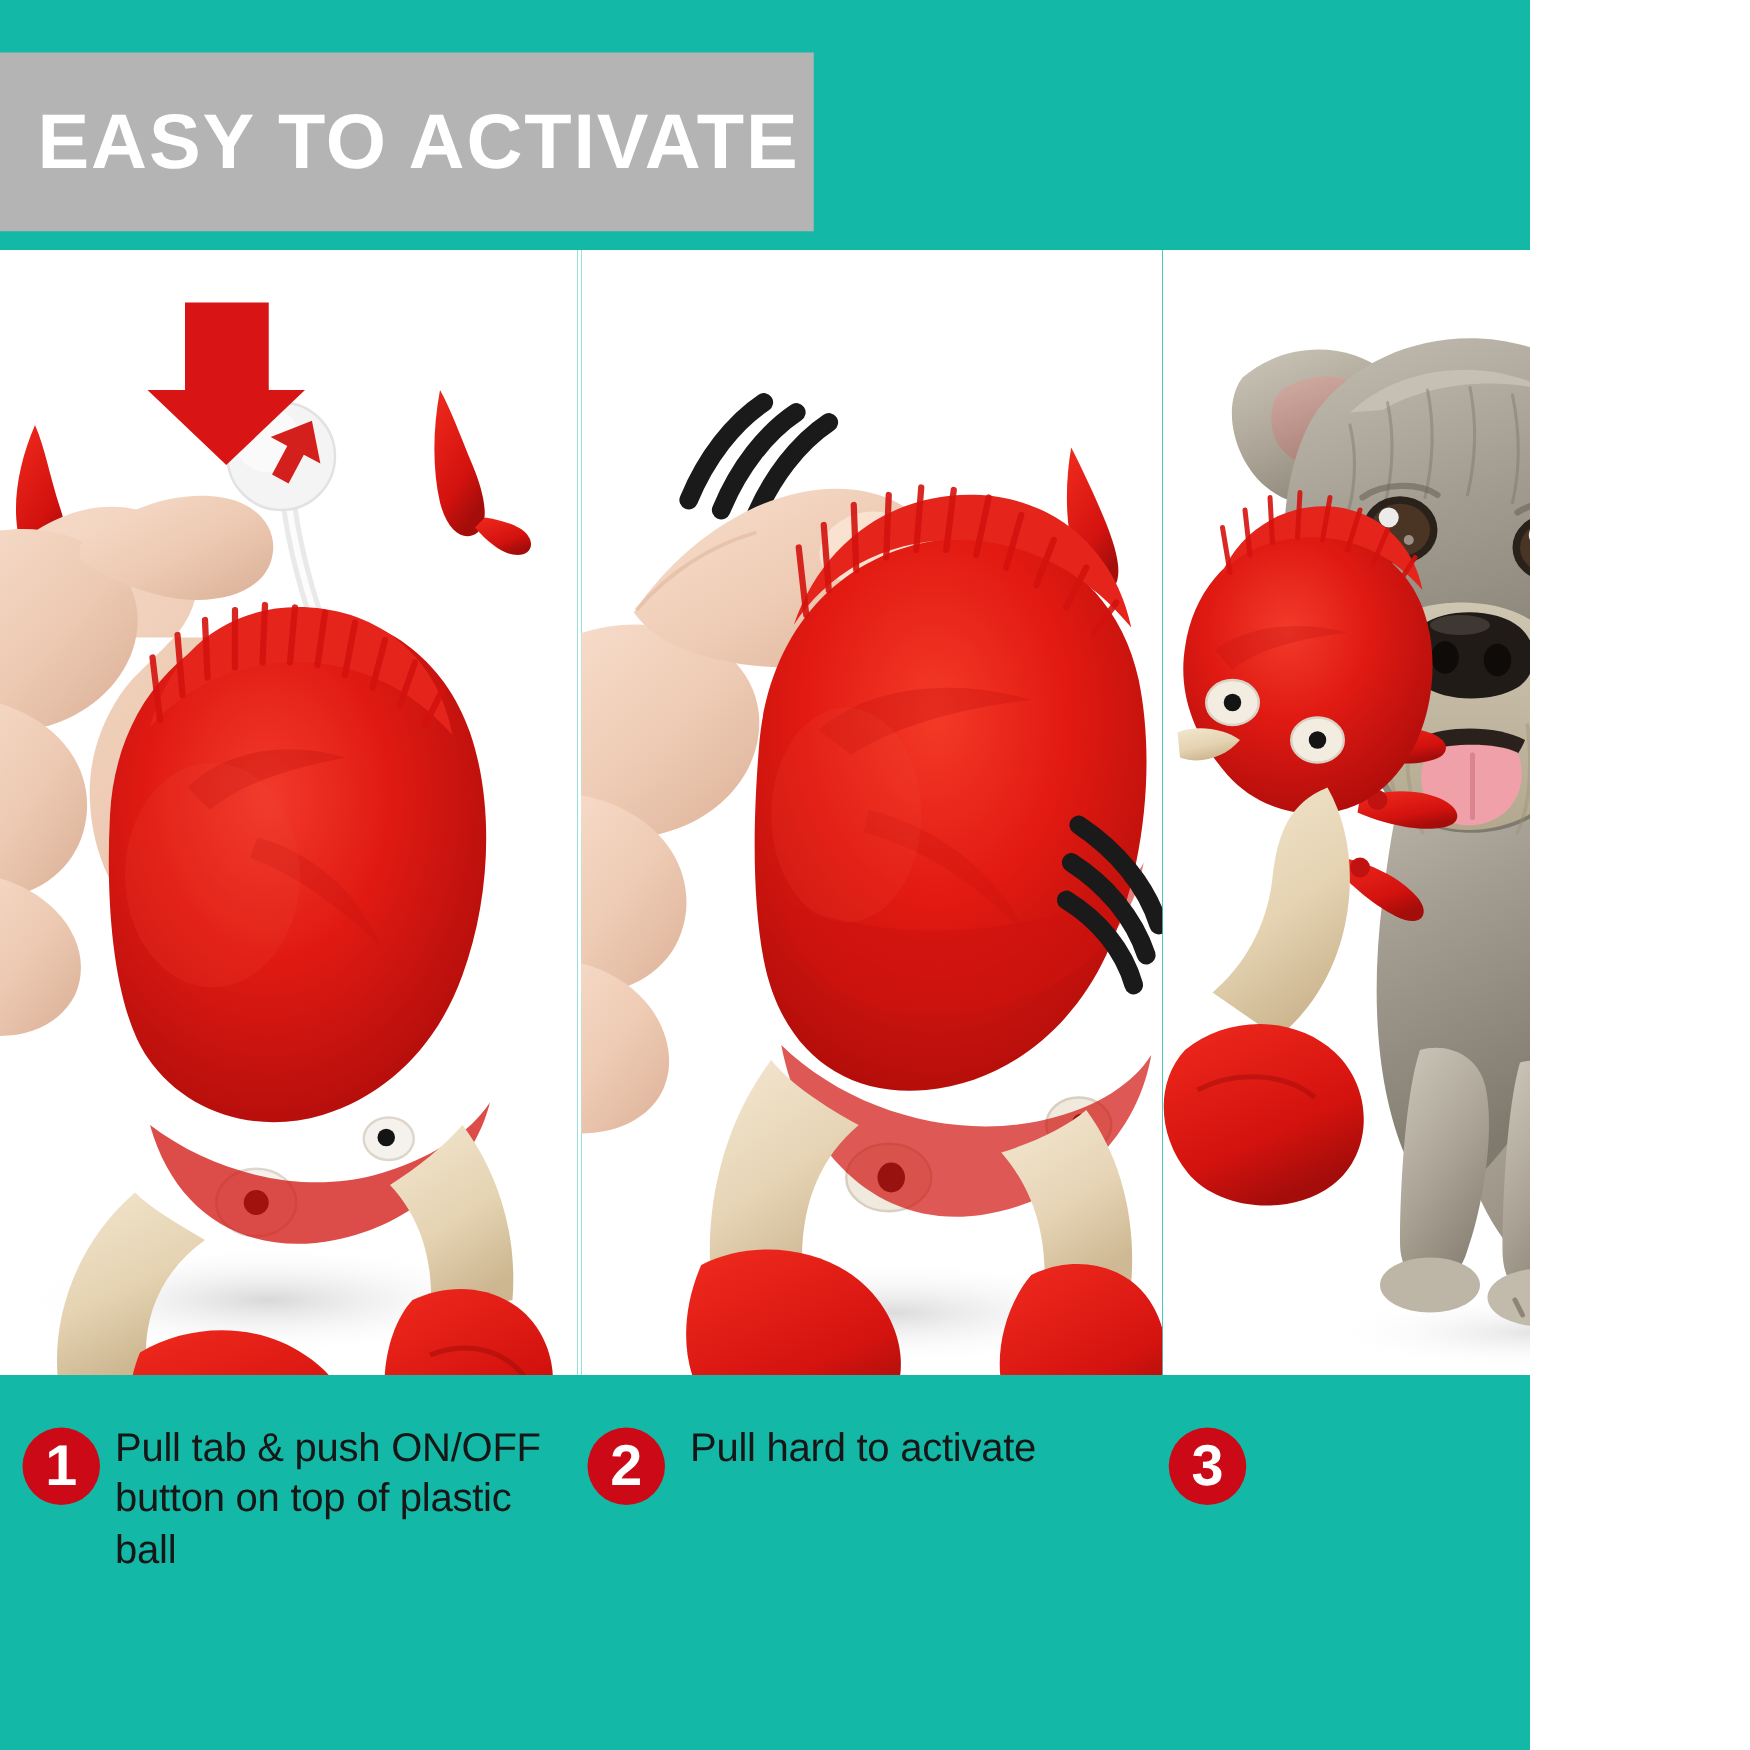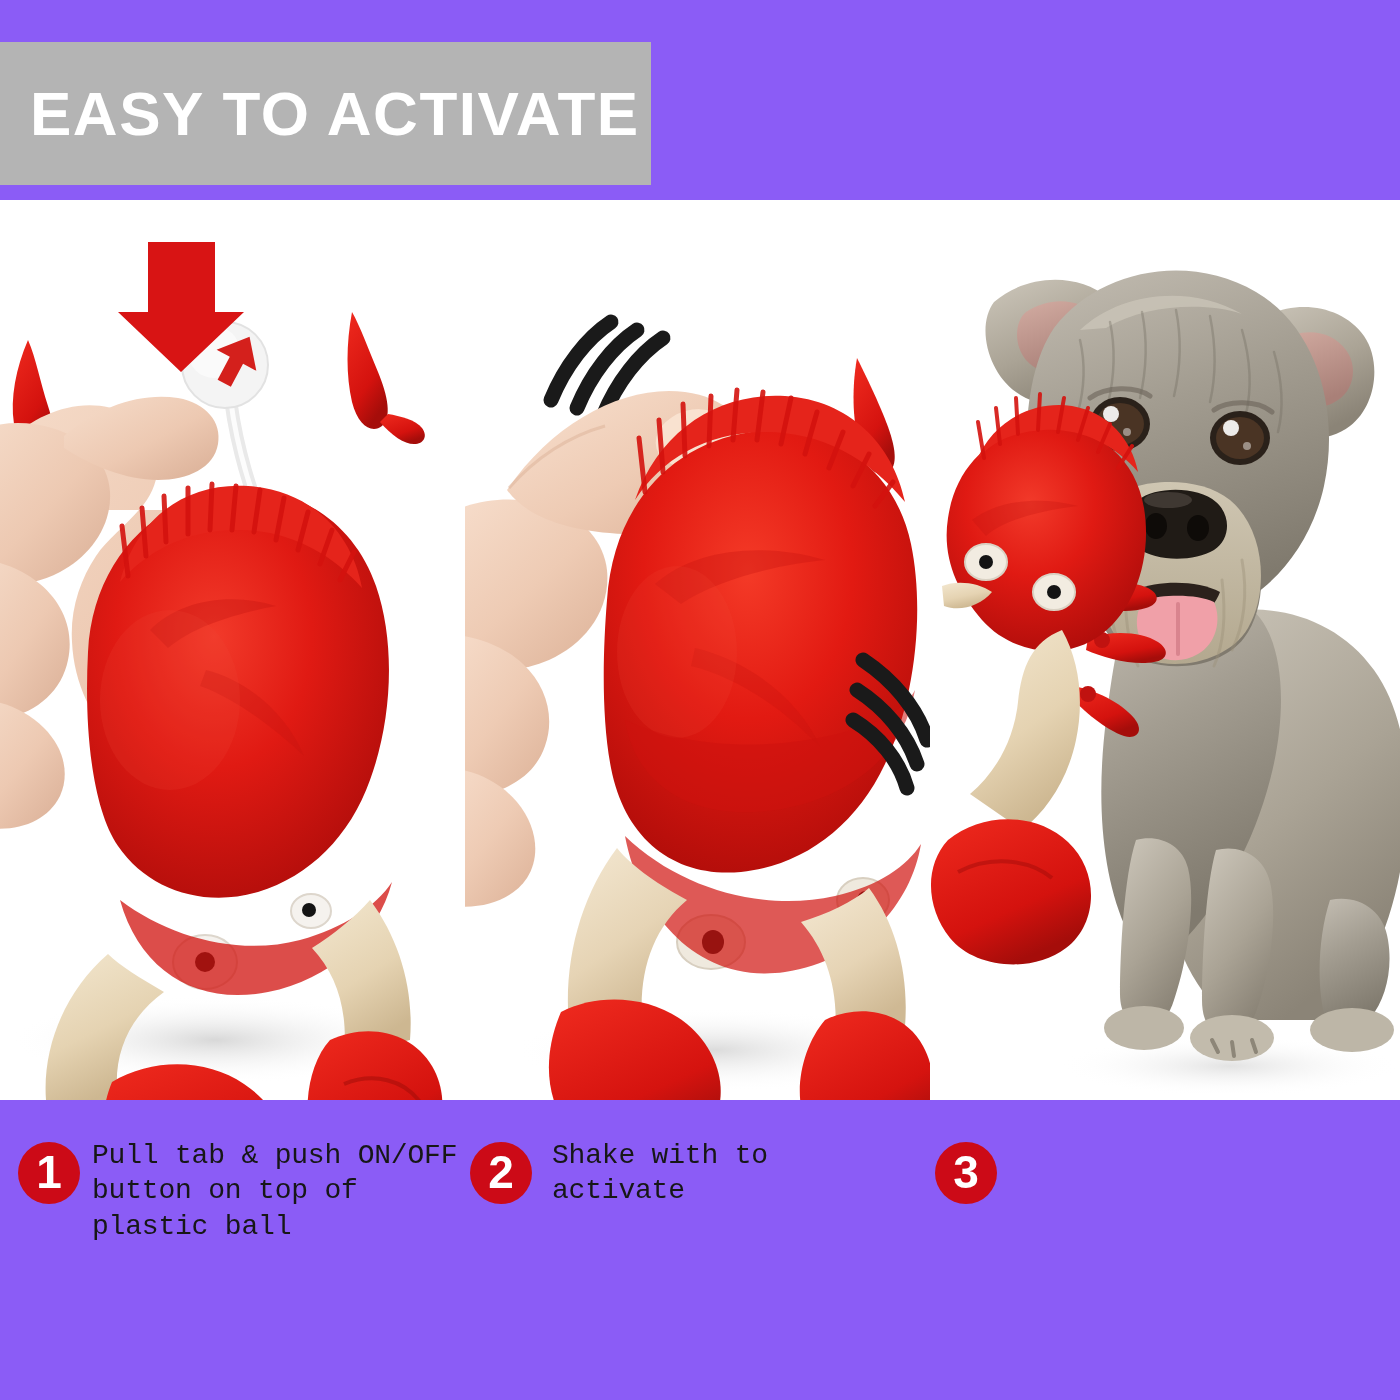--- a/index.html
+++ b/index.html
@@ -8,23 +8,23 @@
     padding: 0;
     background: #ffffff;
   }
   body {
     font-family: "Liberation Sans", sans-serif;
     -webkit-font-smoothing: antialiased;
   }
 
   #stage {
     position: relative;
-    width: 1400px;
+    width: 1224px;
     height: 1400px;
-    background: #8b5cf6;
+    background: #14b8a6;
     overflow: hidden;
   }
 
   
   .header-banner {
     position: absolute;
     left: 0px;
     top: 42px;
     width: 651px;
     height: 143px;
@@ -104,22 +104,22 @@
     display: flex;
     align-items: center;
     justify-content: center;
     line-height: 1;
     box-sizing: border-box;
     padding-bottom: 3px;
   }
   .caption-text {
     margin-left: 74px;
     color: #171717;
-    font-family: Liberation Mono, monospace;
-    font-size: 28px;
+    font-family: Liberation Sans, sans-serif;
+    font-size: 32px;
     font-weight: 300;
     line-height: 1.26;
     letter-spacing: -0.2px;
     padding-top: 18px;
   }
   #caption-2 .caption-text { margin-left: 82px; }
   #caption-3 .caption-text { margin-left: 80px; }
 </style>
 </head>
 <body>
@@ -567,21 +567,21 @@
 
   <div class="captions">
 
     <div class="caption" id="caption-1">
       <div class="step-badge">1</div>
       <div class="caption-text">Pull tab &amp; push ON/OFF button on top of plastic ball</div>
     </div>
 
     <div class="caption" id="caption-2">
       <div class="step-badge">2</div>
-      <div class="caption-text">Shake with to activate</div>
+      <div class="caption-text">Pull hard to activate</div>
     </div>
 
     <div class="caption" id="caption-3">
       <div class="step-badge">3</div>
     </div>
 
   </div>
 
 </div>
 

